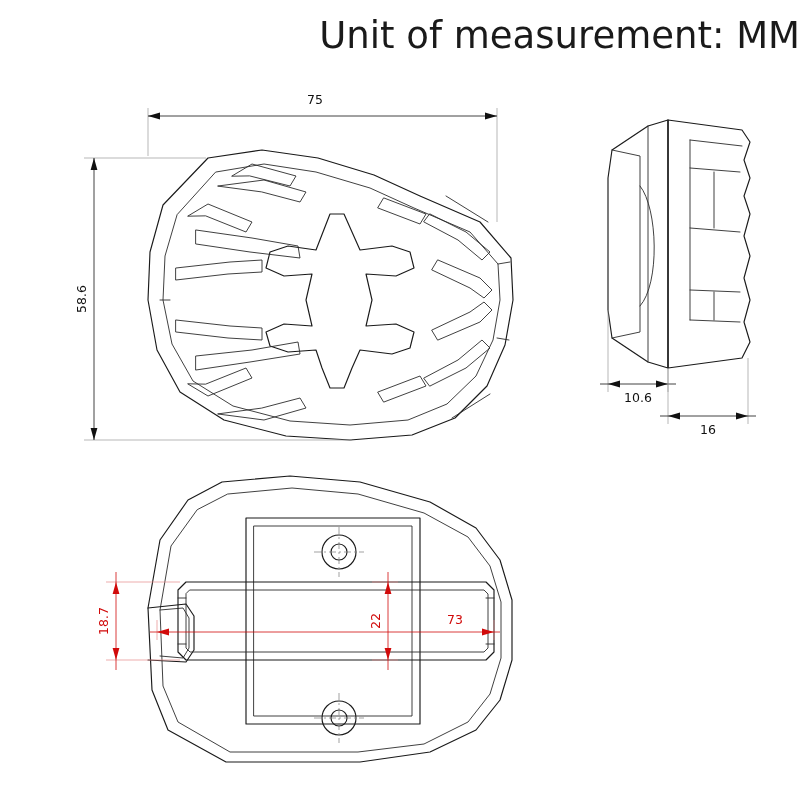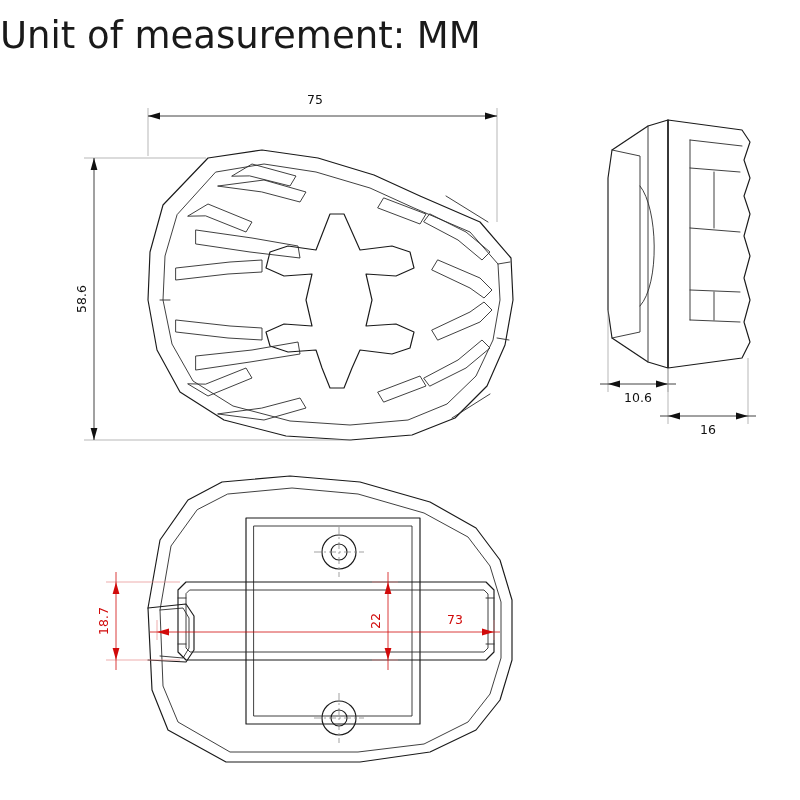--- a/index.html
+++ b/index.html
@@ -18,21 +18,21 @@
     position: relative;
     width: 800px;
     height: 800px;
     background: #ffffff;
   }
   #title {
     position: absolute;
     top: 14px;
     left: 0;
     width: 800px;
-    text-align: left;
+    text-align: right;
     font-size: 37px;
     font-family: "DejaVu Sans", sans-serif;
     font-weight: 400;
     letter-spacing: 0px;
     color: #1a1a1a;
     white-space: nowrap;
   }
   svg.draw {
     position: absolute;
     top: 0;

